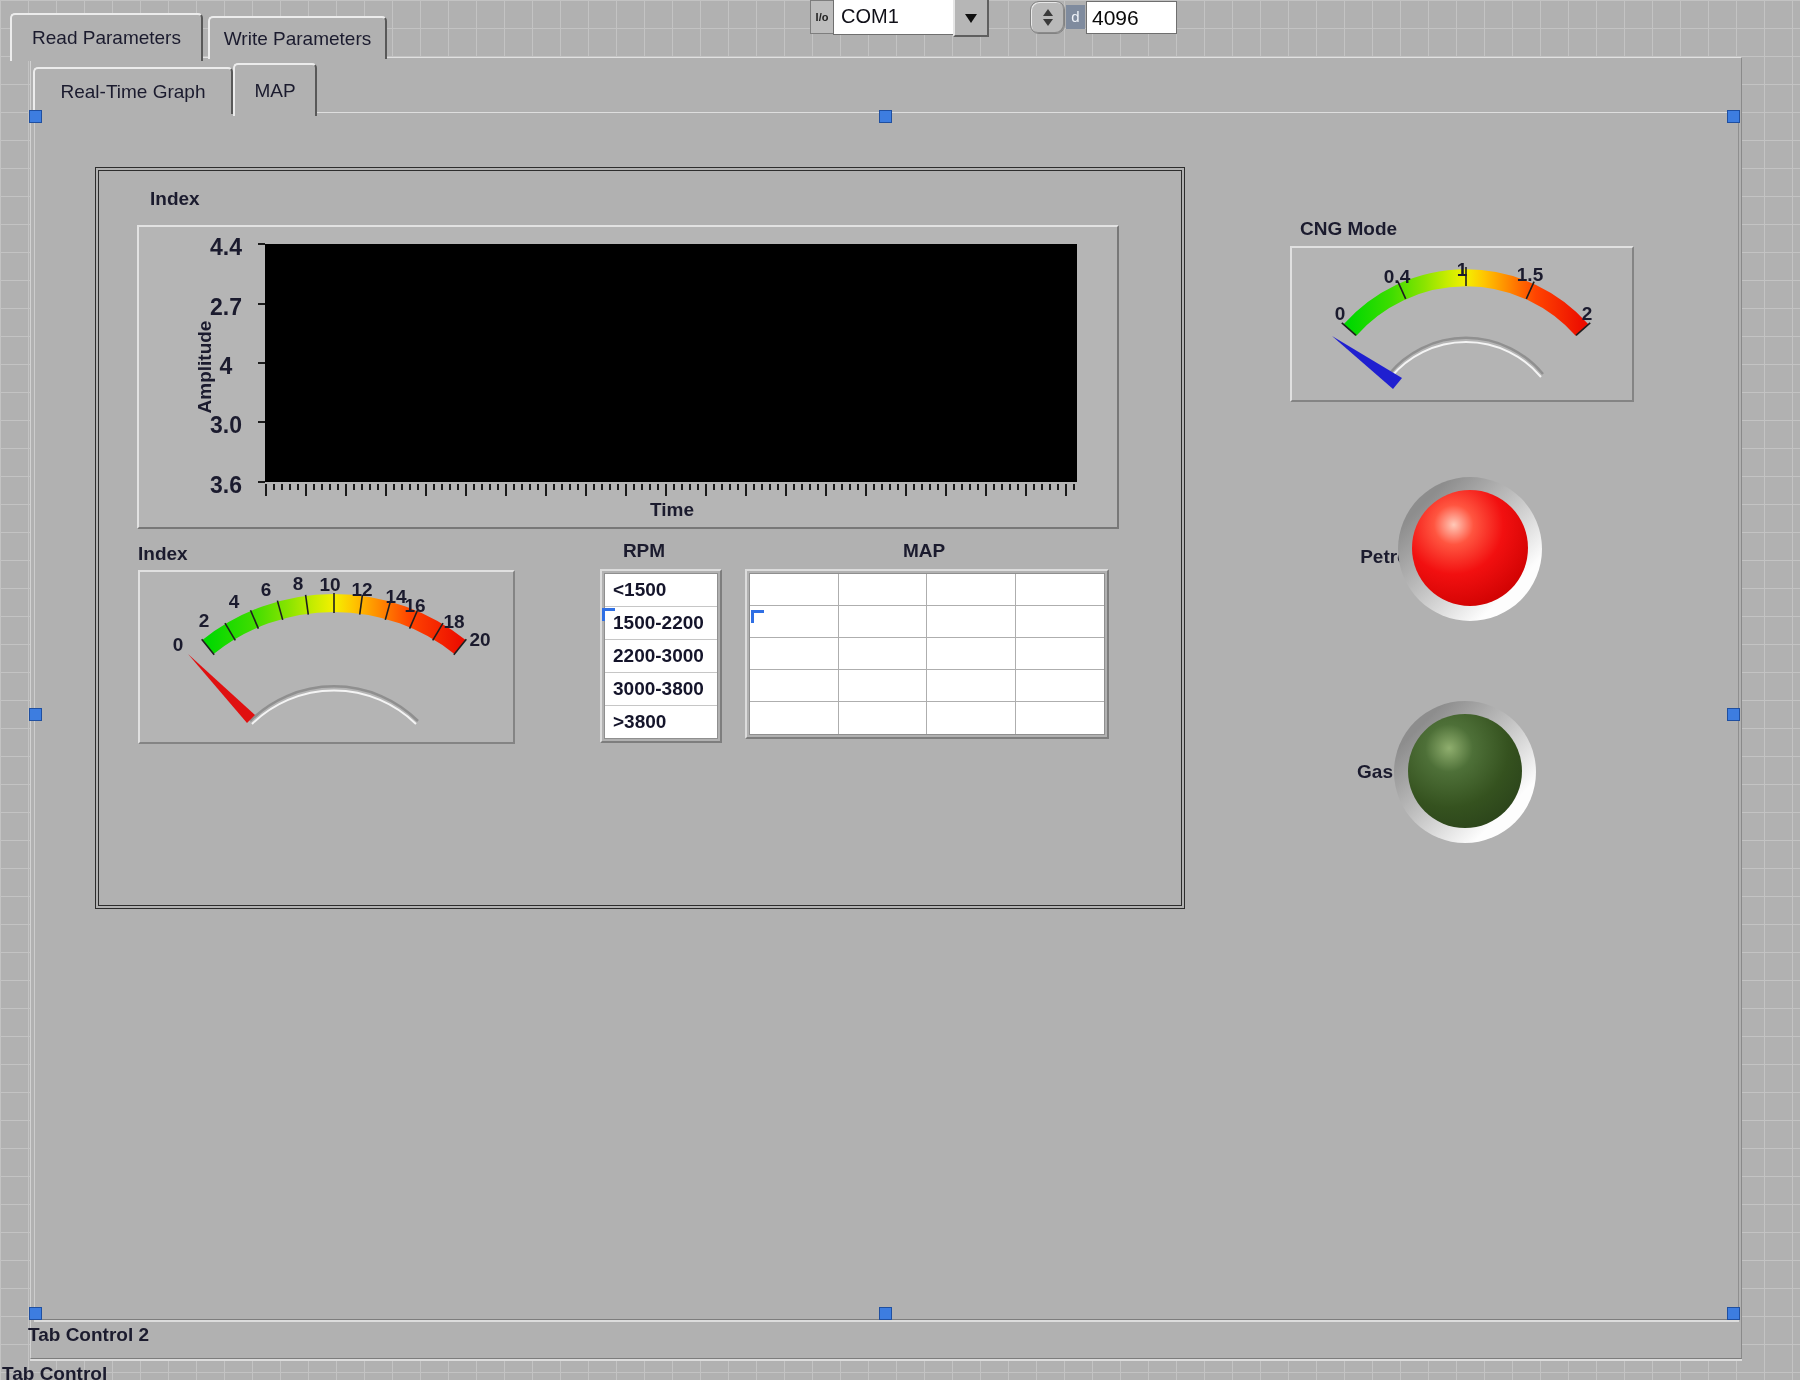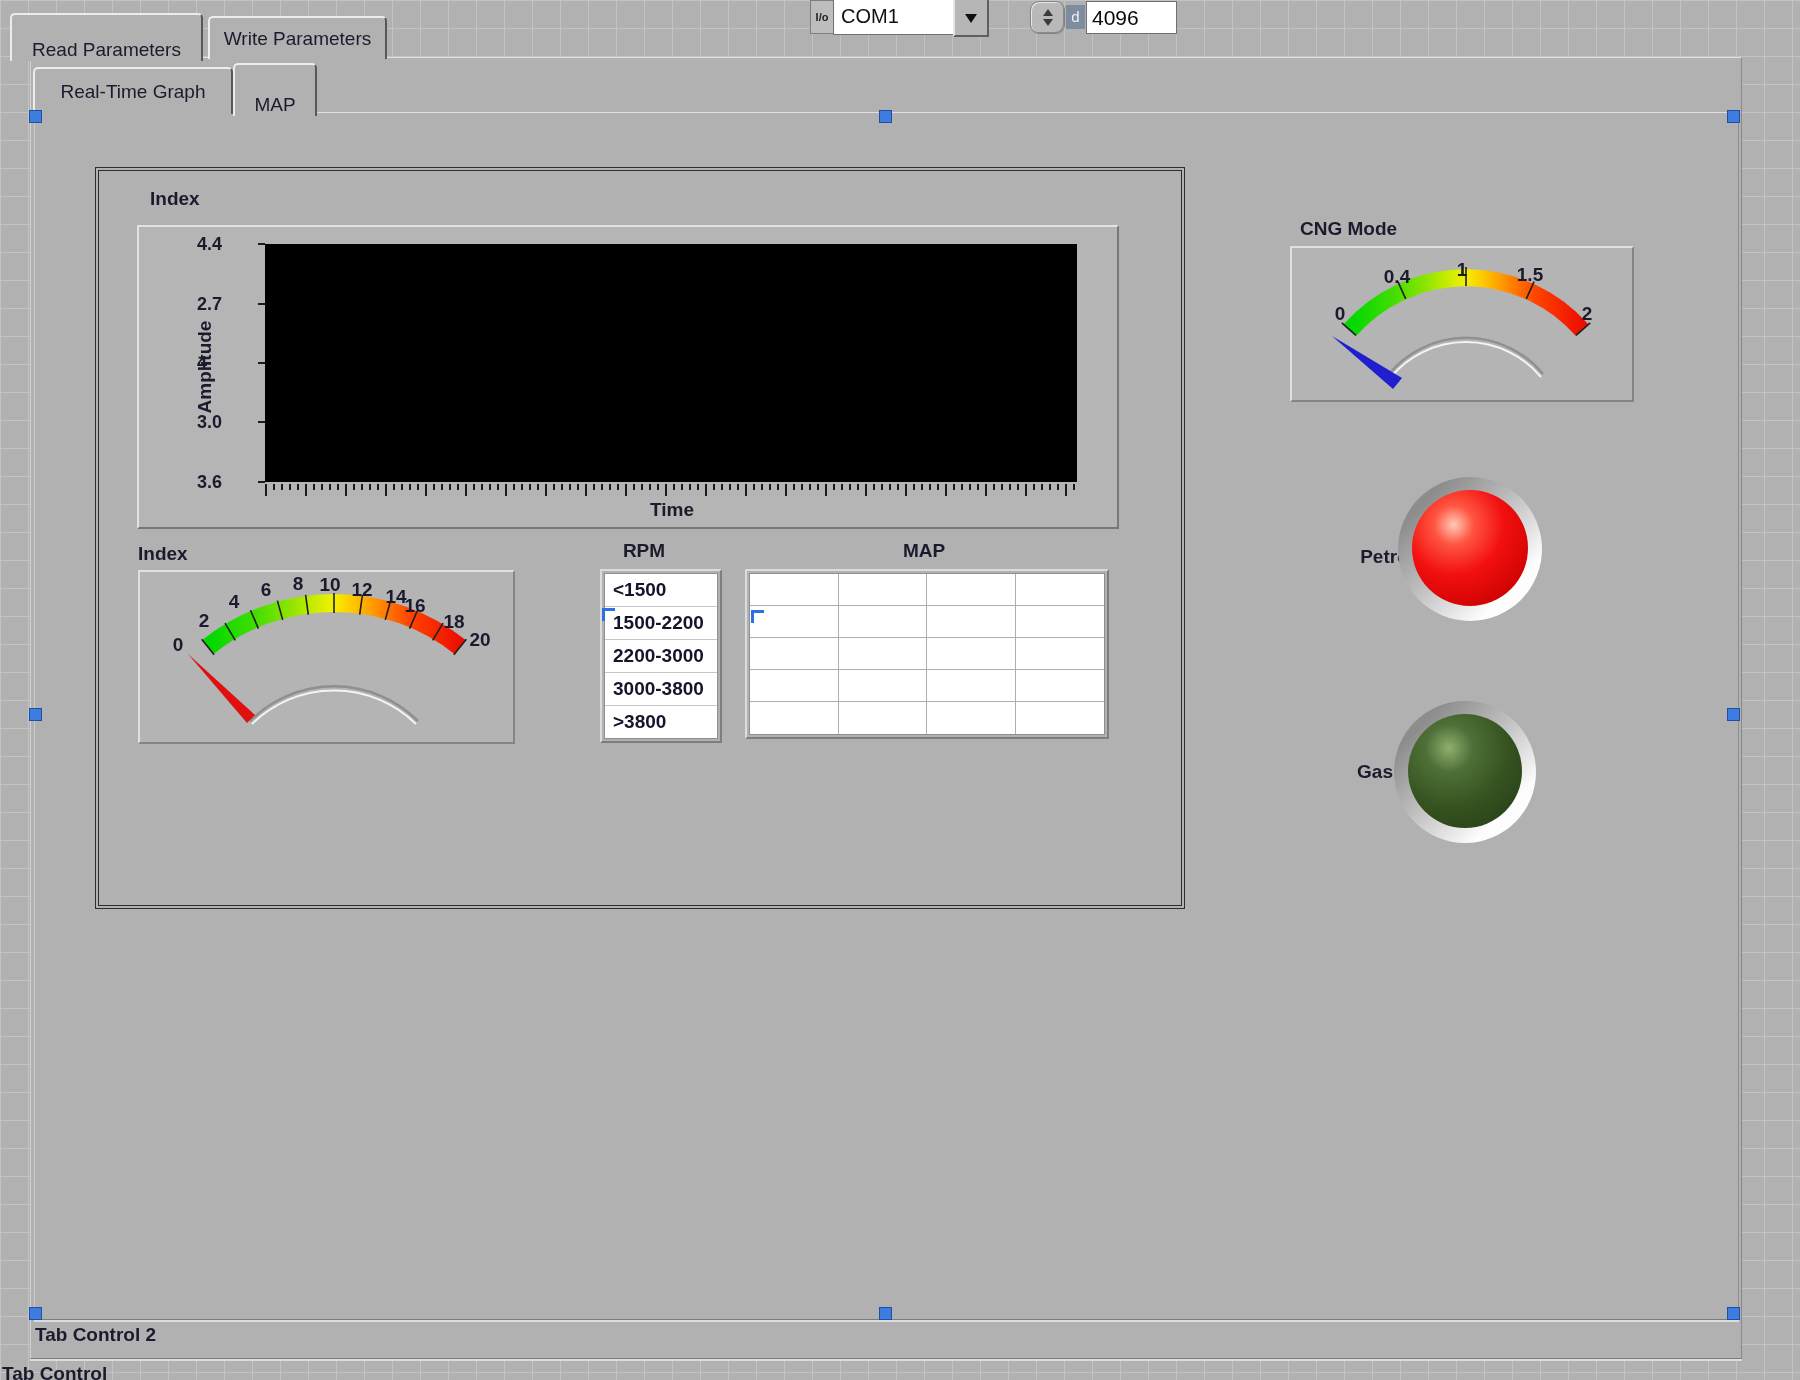--- a/index.html
+++ b/index.html
@@ -16,21 +16,21 @@
     border-top:1px solid #e0e0e0;border-left:1px solid #d2d2d2;border-right:1px solid #8a8a8a;
     border-bottom:1px solid #7d7d7d;box-shadow:0 2px 0 #dcdcdc;}
   .inner-body{left:34px;top:112px;width:1703px;height:1206px;background:#b1b1b1;
     border-top:1px solid #dedede;border-left:1px solid #cccccc;border-right:1px solid #8f8f8f;
     border-bottom:1px solid #7d7d7d;box-shadow:0 2px 0 #dcdcdc;}
 
   
   .tab{position:absolute;display:flex;align-items:center;justify-content:center;
     background:#b1b1b1;border-top:2px solid #ececec;border-left:2px solid #ececec;
     border-right:2px solid #585858;border-radius:5px 5px 0 0;font-size:19px;color:#1b1b2e;}
-  .tab.active{z-index:5;align-items:flex-end;}
+  .tab.active{z-index:5;}
 
   
   .io-icon{left:810px;top:0;width:22px;height:32px;background:#bdbdbd;border:1px solid #7e7e7e;
     font-size:11px;font-weight:700;color:#222;display:flex;align-items:center;justify-content:center;}
   .com-field{left:833px;top:-2px;width:120px;height:35px;background:#fff;border:1px solid #6f6f6f;
     font-size:20px;line-height:35px;padding-left:7px;color:#101018;}
   .com-btn{left:953px;top:-2px;width:32px;height:35px;background:#b6b6b6;
     border:2px solid;border-color:#e6e6e6 #5f5f5f #5f5f5f #e6e6e6;
     display:flex;align-items:center;justify-content:center;}
   .arr-down{width:0;height:0;border:6px solid transparent;border-top:9px solid #101010;margin-top:8px;}
@@ -45,21 +45,21 @@
     font-size:21px;line-height:31px;padding-left:5px;color:#0a0a0a;}
 
   
   .frame-outer{left:95px;top:167px;width:1088px;height:740px;border:1px solid #2d2d2d;}
   .frame-inner{position:absolute;left:2px;top:2px;right:2px;bottom:2px;border:1px solid #2d2d2d;}
 
   
   .chart-panel{left:137px;top:225px;width:978px;height:300px;background:#b5b5b5;
     border:2px solid;border-color:#e2e2e2 #787878 #787878 #e2e2e2;}
   .plot{position:absolute;left:126px;top:17px;width:812px;height:238px;background:#000;}
-  .ylab{position:absolute;width:58px;text-align:left;font-size:18px;font-weight:600;left:58px;}
+  .ylab{position:absolute;width:58px;text-align:center;font-size:23px;font-weight:600;left:58px;}
   .ydash{position:absolute;left:119px;width:7px;height:2px;background:#1c1c1c;}
   .xticks{position:absolute;left:126px;top:257px;width:812px;height:12px;
     background-image:repeating-linear-gradient(90deg,#1a1a1a 0 2px,transparent 2px 8px),
       repeating-linear-gradient(90deg,#1a1a1a 0 2px,transparent 2px 40px);
     background-size:812px 6px,812px 12px;background-repeat:no-repeat;}
   .time-lbl{position:absolute;left:403px;top:272px;width:260px;text-align:center;font-size:19px;font-weight:600;}
   .amp-lbl{position:absolute;left:11px;top:129px;width:110px;text-align:center;font-size:19px;font-weight:600;
     transform:rotate(-90deg);}
 
   
@@ -288,21 +288,21 @@
   <div class="led-lbl" style="left:1280px;top:546px;width:134px;">Petrol</div>
   <div class="led-ring petrol-ring">
     <div class="led-sphere petrol-sphere"></div>
   </div>
 
   <div class="led-lbl" style="left:1280px;top:761px;width:113px;">Gas</div>
   <div class="led-ring gas-ring">
     <div class="led-sphere gas-sphere"></div>
   </div>
 
-  <div class="lbl" style="left:35px;top:1324px;">Tab Control 2</div>
+  <div class="lbl" style="left:28px;top:1324px;">Tab Control 2</div>
   <div class="lbl" style="left:2px;top:1363px;">Tab Control</div>
 
   <div class="handle" style="left:29px;top:110px;"></div>
   <div class="handle" style="left:879px;top:110px;"></div>
   <div class="handle" style="left:1727px;top:110px;"></div>
   <div class="handle" style="left:29px;top:708px;"></div>
   <div class="handle" style="left:1727px;top:708px;"></div>
   <div class="handle" style="left:29px;top:1307px;"></div>
   <div class="handle" style="left:879px;top:1307px;"></div>
   <div class="handle" style="left:1727px;top:1307px;"></div>

